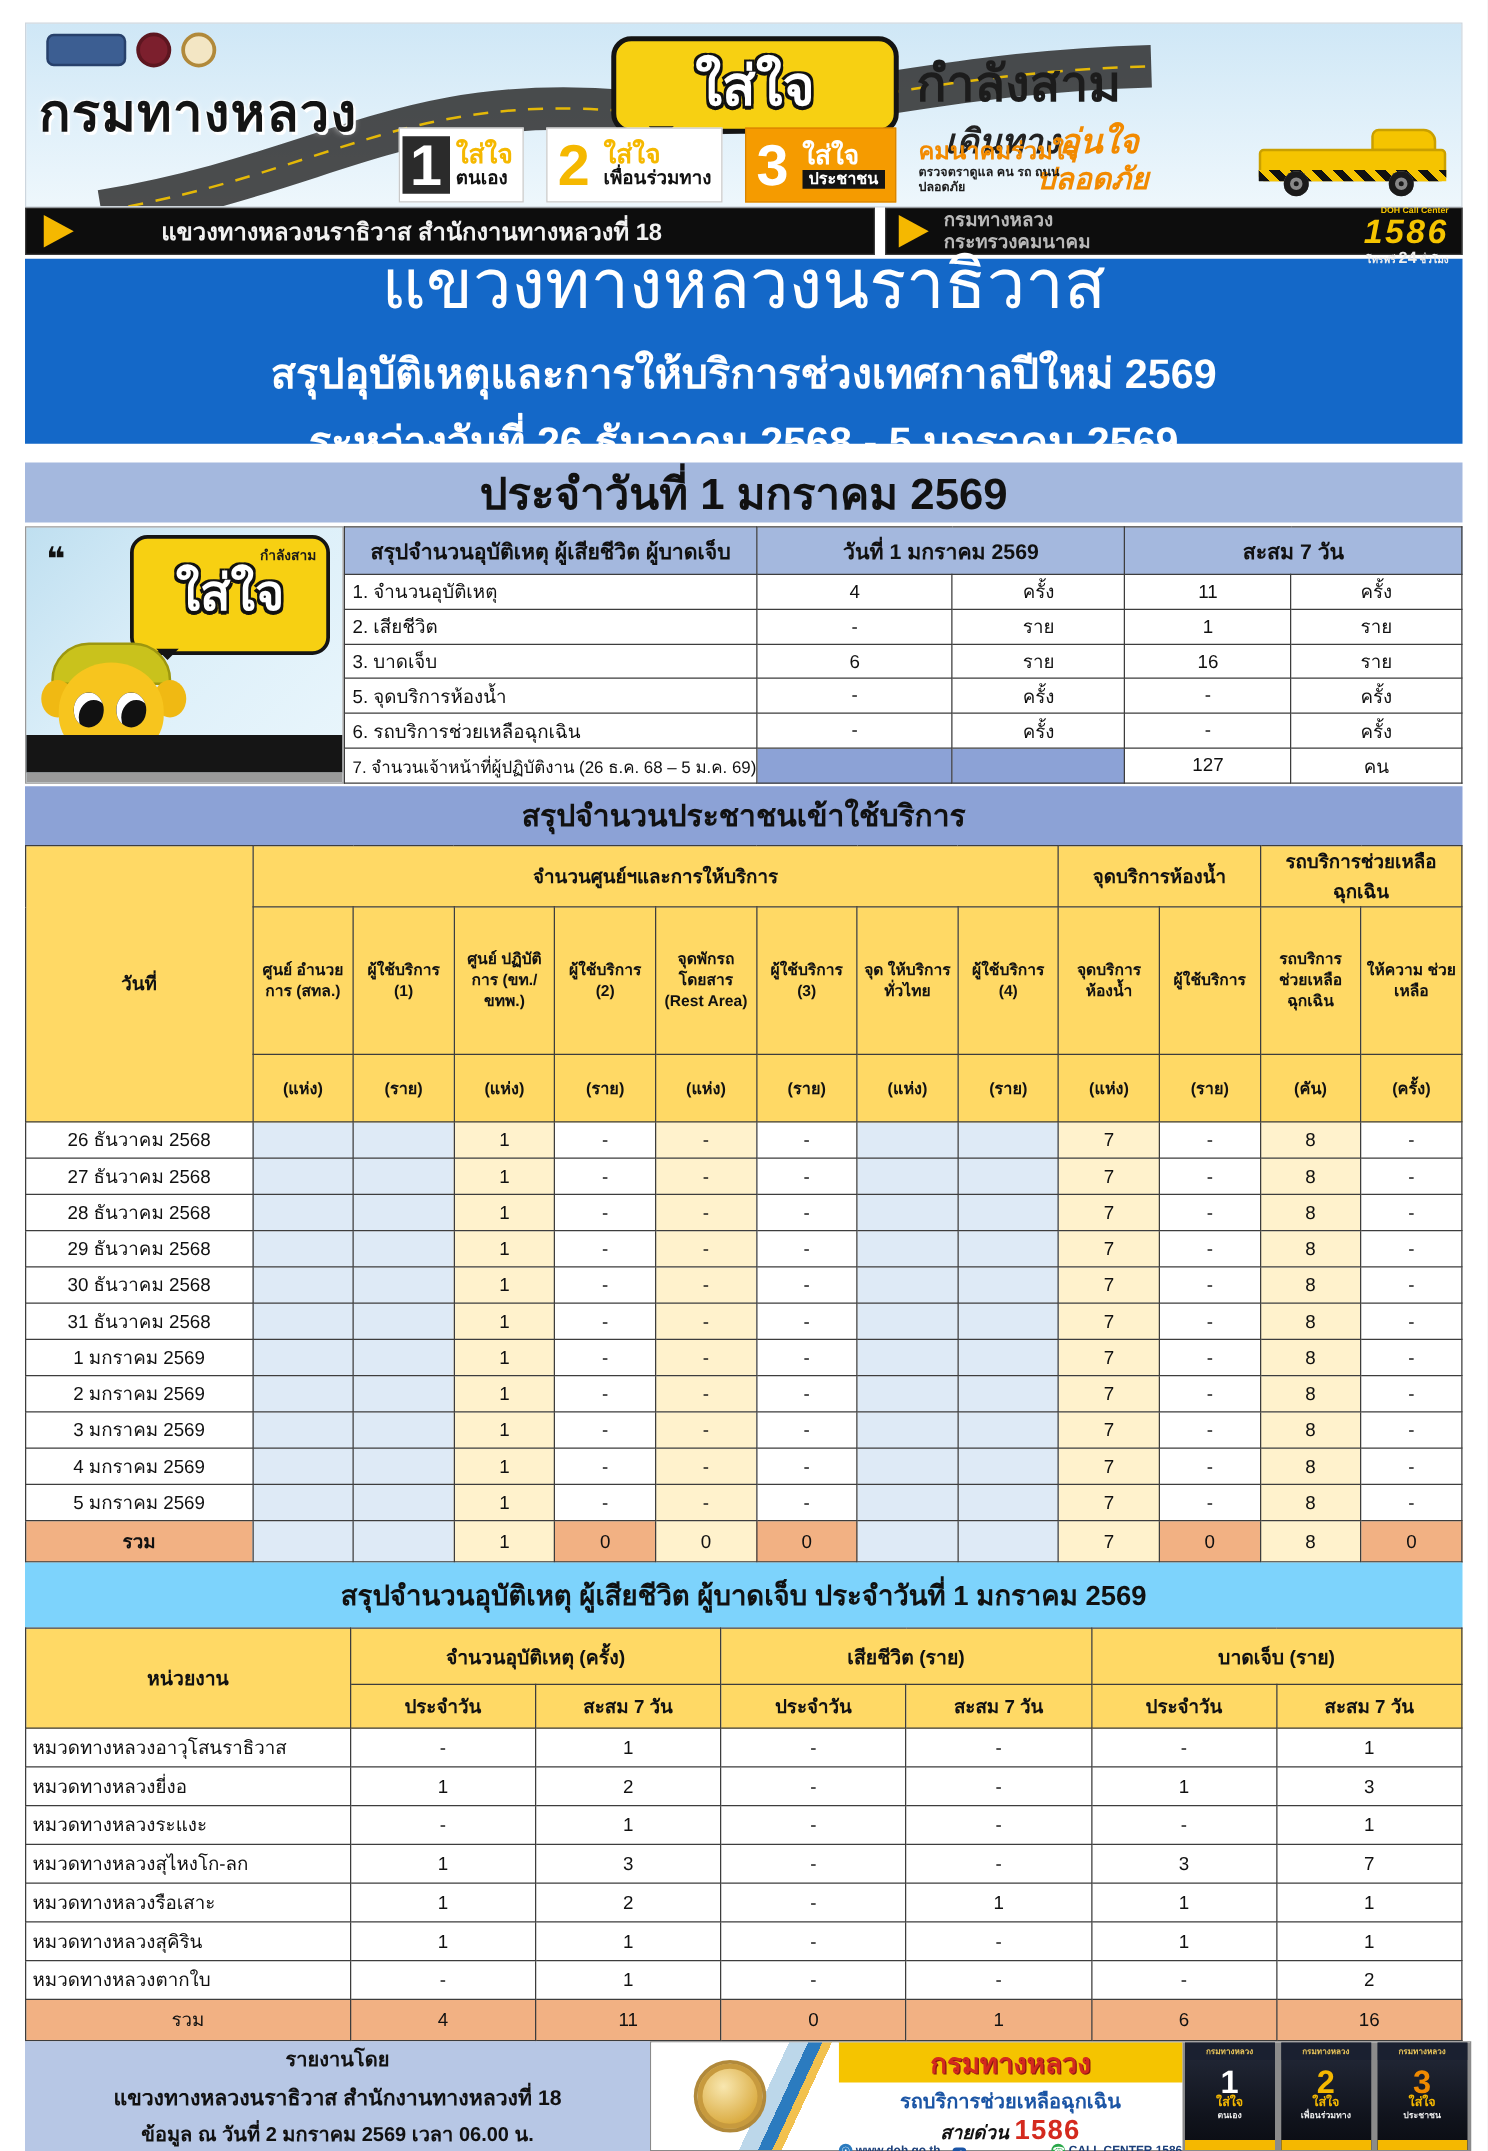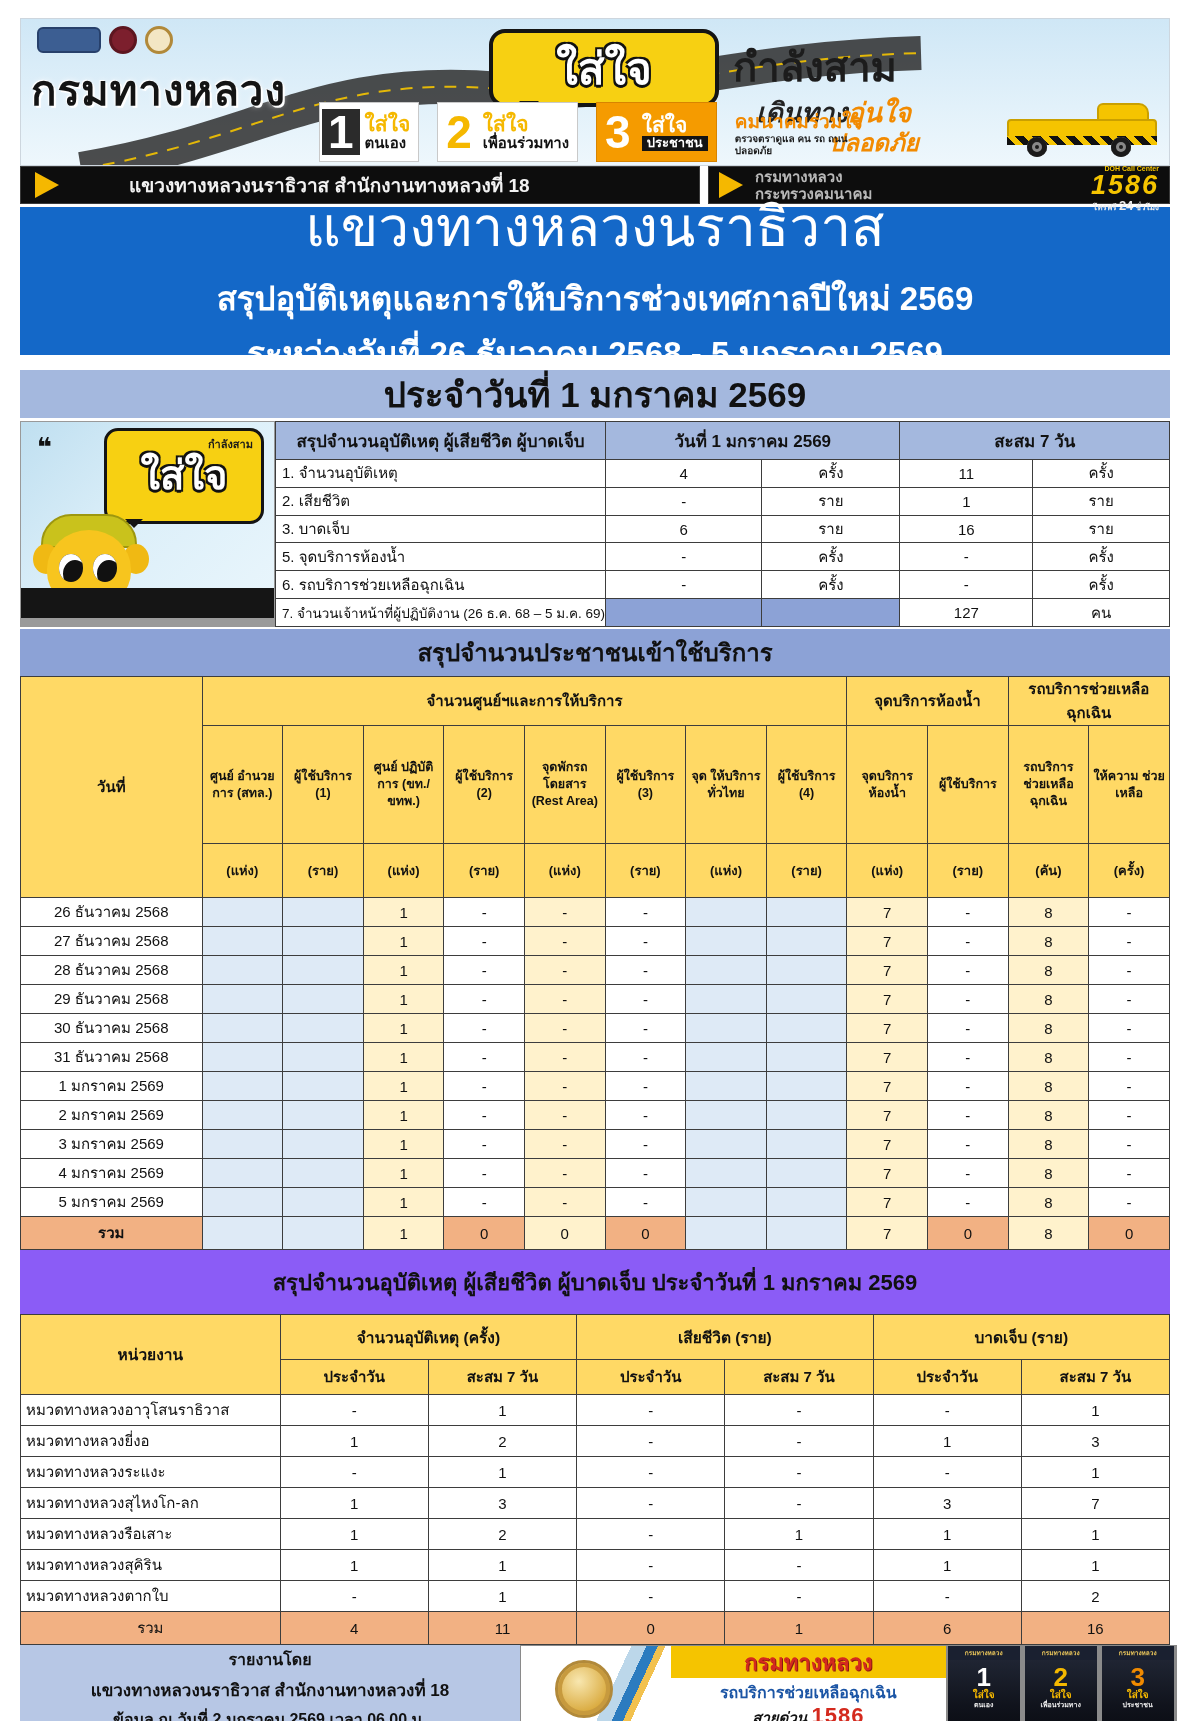--- a/index.html
+++ b/index.html
@@ -102,21 +102,21 @@
 
   .sum-table { flex:1; table-layout:fixed; }
   .sum-table th { background:#a4b8de; font-size:17px; font-weight:800; color:#111; height:38px; }
   .sum-table td { height:24px; font-size:15px; text-align:center; background:#fff; color:#111; }
   .sum-table td.lab { text-align:left; padding-left:6px; font-size:15px; white-space:nowrap; }
   .sum-table td.bluecell { background:#8ca2d6; }
   .sum-table tr.r7 td.lab { font-size:13.5px; }
 
   .band2 { height:47px; background:#8ca2d6; margin-top:2px; display:flex; align-items:center; justify-content:center;
            font-size:24px; font-weight:800; color:#111; }
-  .band3 { height:64px; background:#8b5cf6; display:flex; align-items:center; justify-content:center;
+  .band3 { height:52px; background:#7dd3fc; display:flex; align-items:center; justify-content:center;
            font-size:22px; font-weight:800; color:#111; }
 
   
   .svc-table { width:100%; table-layout:fixed; }
   .svc-table th { background:#ffd965; color:#111; font-weight:700; }
   .svc-table .grp { height:40px; font-size:15px; font-weight:800; }
   .svc-table .ct { height:118px; font-size:12.5px; line-height:1.35; padding:2px 2px; vertical-align:middle; }
   .svc-table .cu { height:54px; font-size:13px; }
   .svc-table td { height:29px; font-size:15px; text-align:center; color:#111; background:#fff; }
   .svc-table td.date { background:#fff; font-size:15px; }

